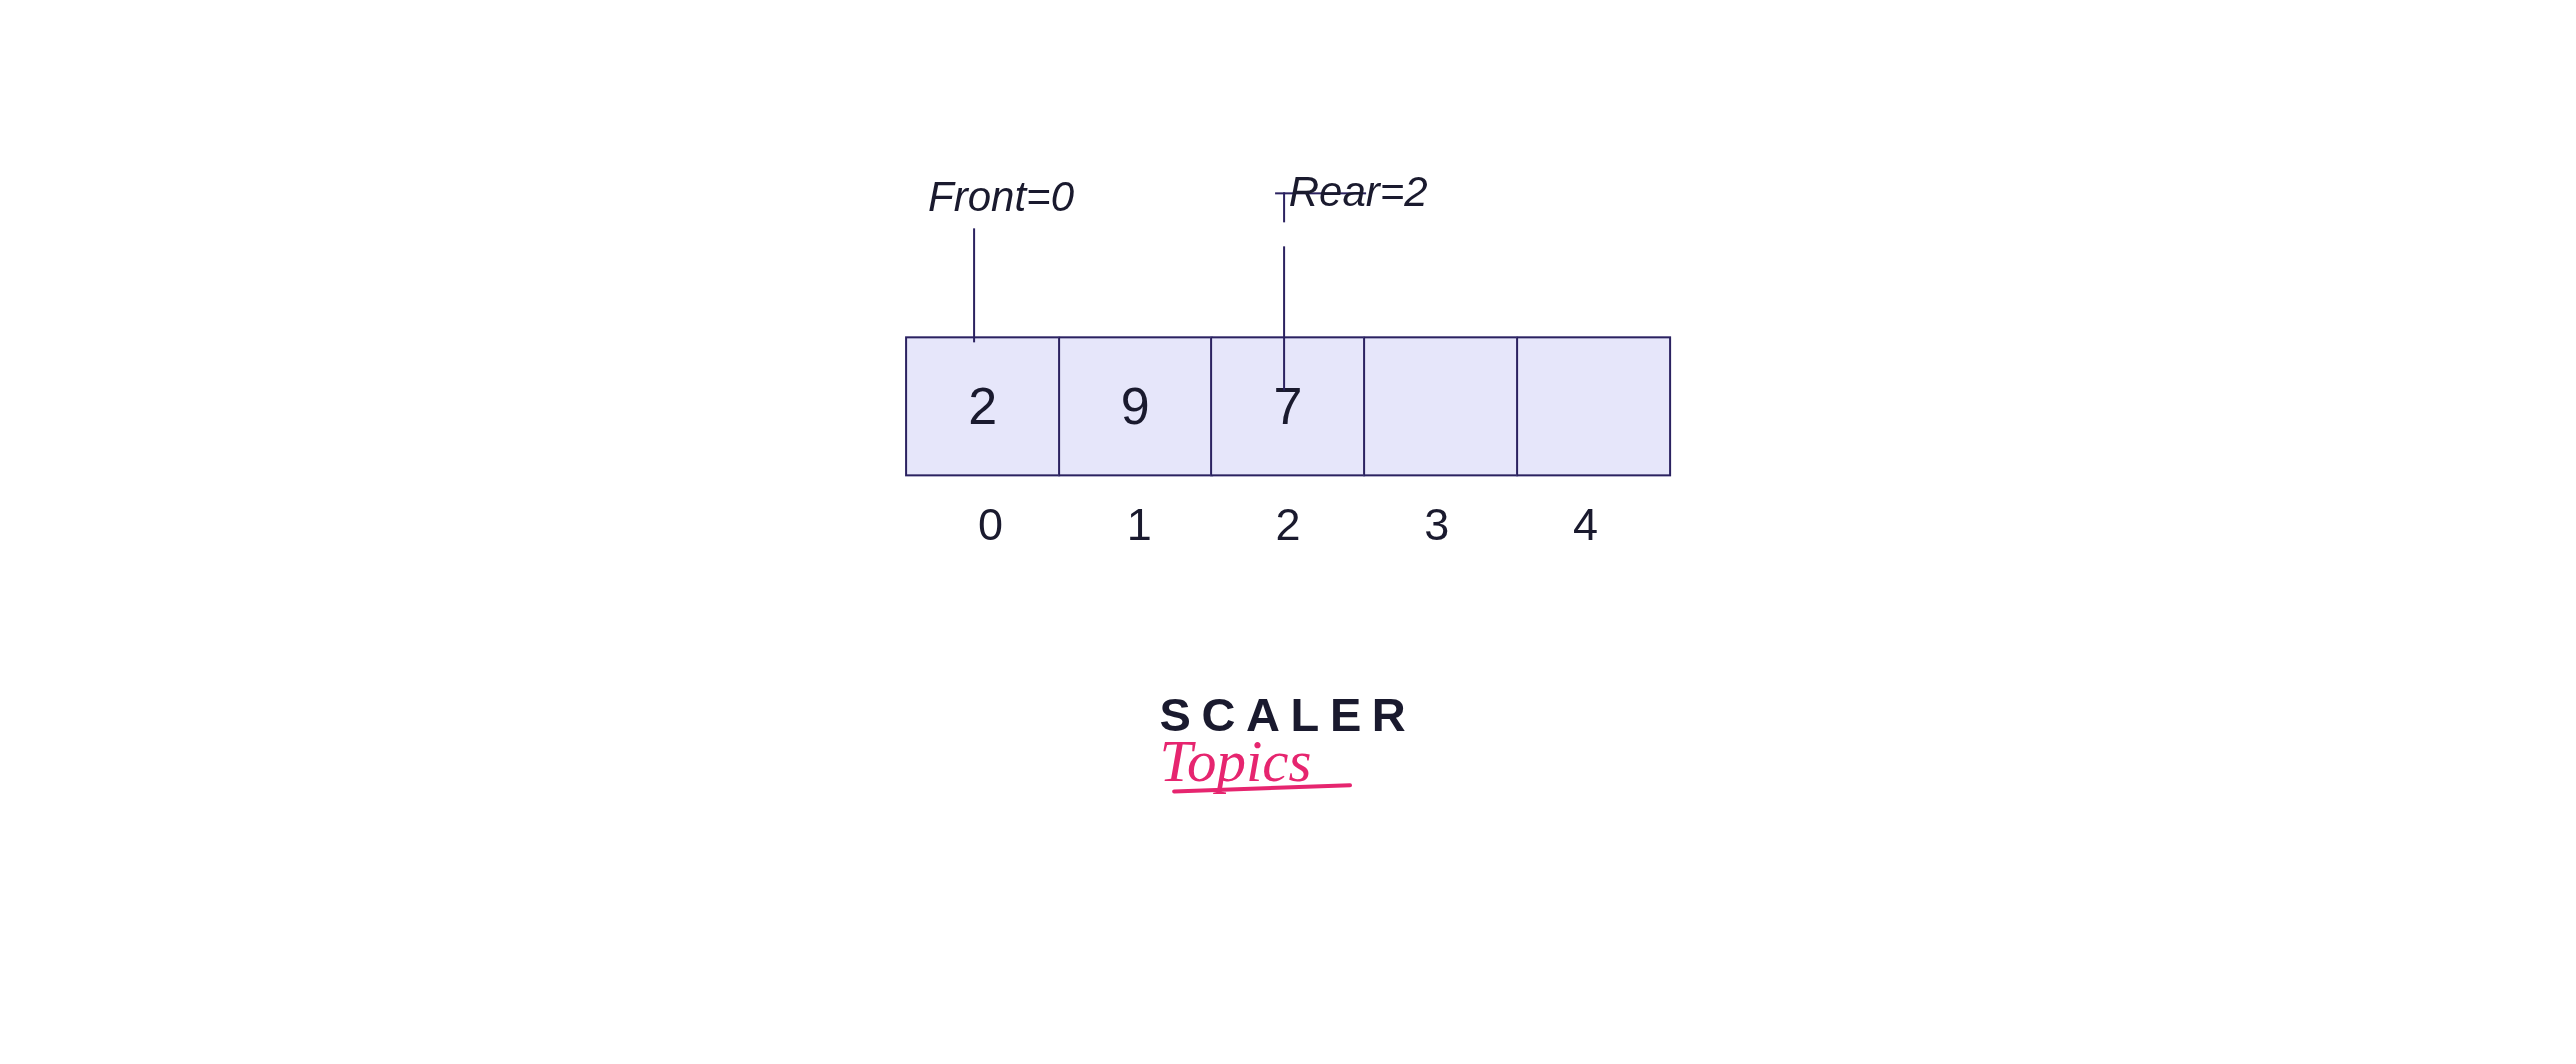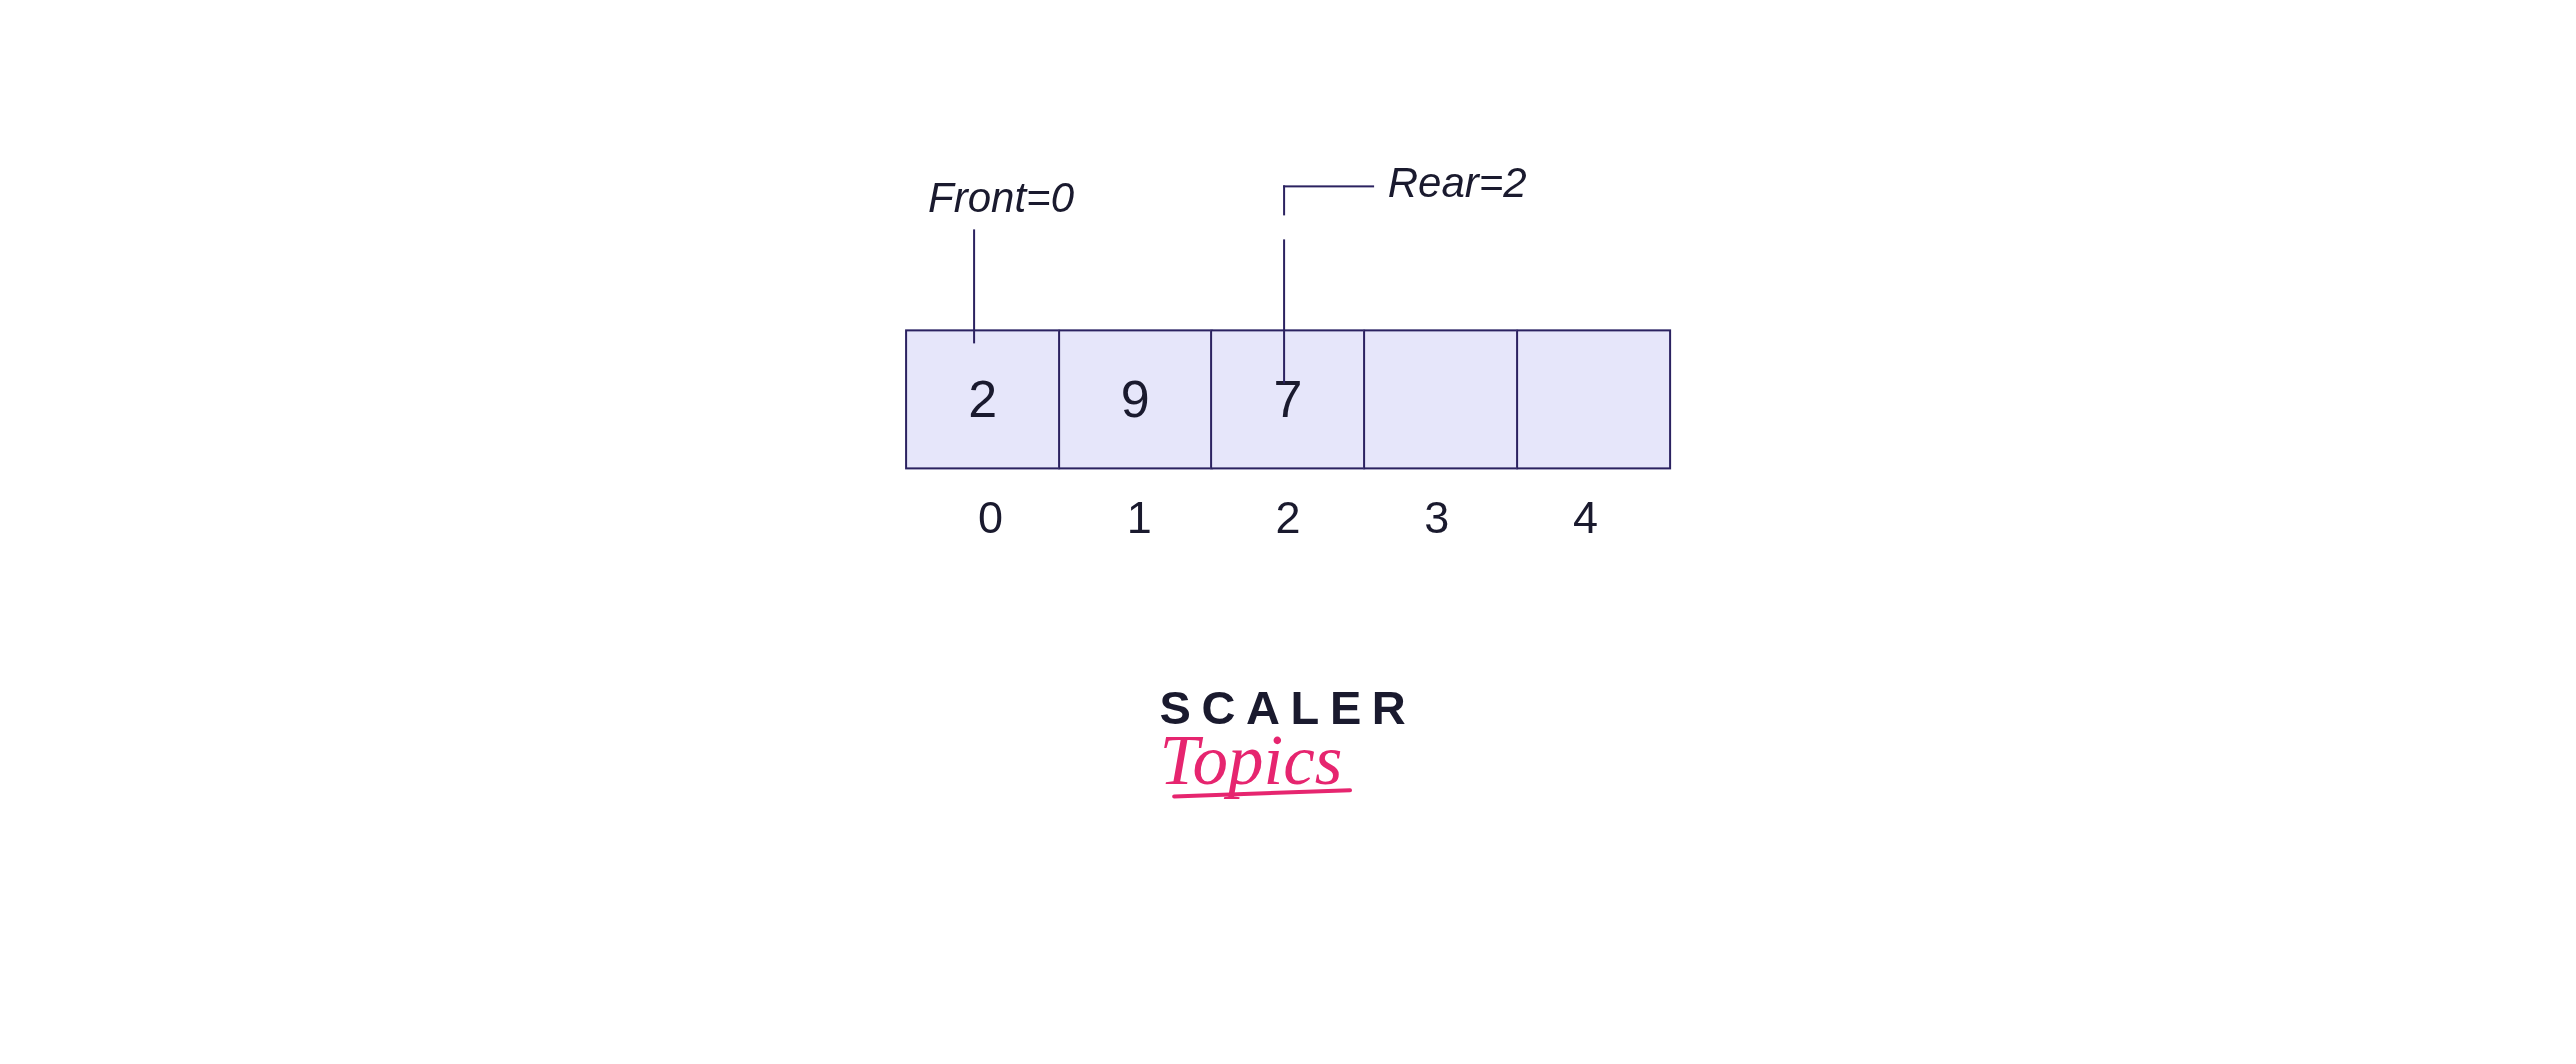--- a/index.html
+++ b/index.html
@@ -90,21 +90,21 @@
   .logo-block {
     margin-top: 136px;
   }
   .logo-top {
     font-size: 47px;
     font-weight: 700;
     letter-spacing: 10.6px;
     color: #1a1a2e;
   }
   .logo-bottom {
-    font-size: 71px;
+    font-size: 59px;
     font-style: italic;
     font-family: "Brush Script MT", "Segoe Script", cursive;
     color: #e6256f;
     margin-top: -15px;
     position: relative;
   }
   .logo-bottom::after {
     content: "";
     position: absolute;
     left: 5%;
@@ -117,38 +117,38 @@
   }
 </style>
 </head>
 <body>
 
 <div class="canvas">
   <div class="diagram">
 
     <div class="pointer-row">
 
-      <div class="pointer" style="left:23px; top:12px;">
+      <div class="pointer" style="left:23px; top:4px;">
         <div class="pointer-label">Front=0</div>
         <div class="pointer-line-vert" style="height:114px; margin-left:45px;"></div>
       </div>
 
       <div class="pointer" style="left:333px; top:0;">
         <div style="display:flex; align-items:flex-start;">
           <div style="display:flex; flex-direction:column;">
             <div style="height:52px;"></div>
             <div class="pointer-elbow">
               <div class="pointer-line-vert" style="height:2.3px; width:0;"></div>
             </div>
           </div>
         </div>
         <div style="position:absolute; left:45px; top:23px; display:flex; align-items:center;">
           <div class="pointer-line-vert" style="height:30px; width:2.3px;"></div>
         </div>
-        <div style="position:absolute; left:45px; top:23px; display:flex;">
+        <div style="position:absolute; left:37px; top:23px; display:flex;flex-direction:column;">
           <div class="pointer-line-horiz" style="width:91px;"></div>
           <div class="pointer-label" style="margin:-26px 0 0 13.6px;">Rear=2</div>
         </div>
         <div class="pointer-line-vert" style="height:144px; margin-left:45px; margin-top:23px;"></div>
       </div>
 
     </div>
 
     <div class="array-row">
       <div class="cell">2</div>

